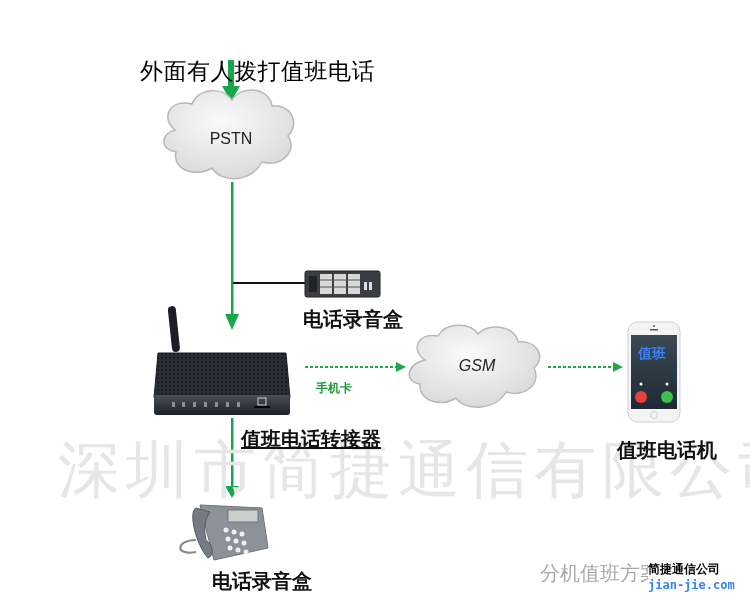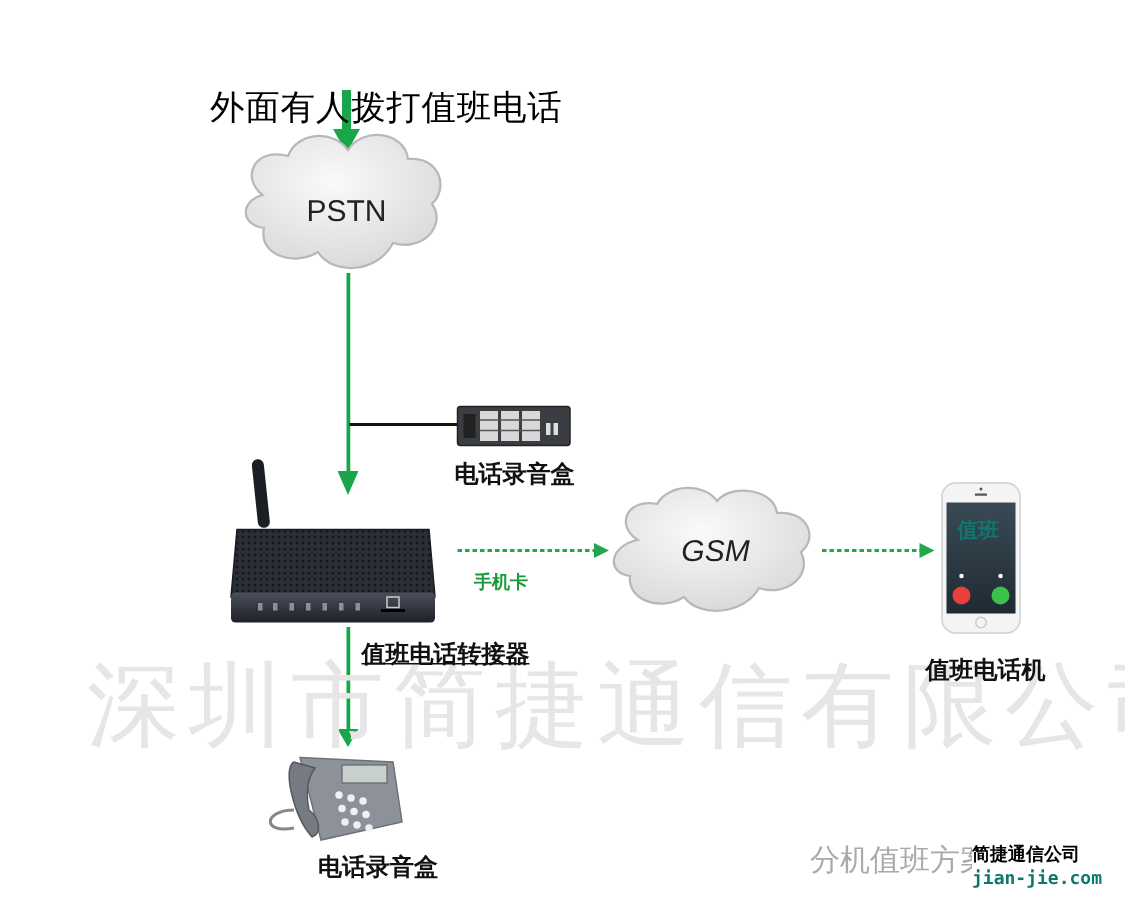--- a/index.html
+++ b/index.html
@@ -1,27 +1,27 @@
 <!DOCTYPE html>
 <html><head>
 <meta charset="utf-8">
 <style>
   html, body { margin:0; padding:0; background:#ffffff; }
   body { width:750px; height:600px; position:relative; overflow:hidden; font-family:"DejaVu Sans", sans-serif; }
   .abs { position:absolute; }
   #diagram-svg { position:absolute; left:0; top:0; width:750px; height:600px; }
   .top-caption { left:140px; top:36px; font-size:23px; color:#000000; letter-spacing:0.5px;margin-top:20px; }
-  .cloud-label { font-family:"Liberation Sans", sans-serif; font-size:20px; color:#222; text-align:center; }
-  .bold-label { font-weight:bold; font-size:16px; color:#111; }
+  .cloud-label { font-family:"Liberation Sans", sans-serif; font-size:16px; color:#222; text-align:center; }
+  .bold-label { font-weight:bold; font-size:20px; color:#111; }
   .green-label { font-weight:bold; font-size:12px; color:#1a9a3a; }
   .watermark { left:58px; top:428px; font-size:62px; color:#e6e6e6; letter-spacing:6px; white-space:nowrap; }
   .footer-title { left:540px; top:560px; font-size:20px; color:#aaa; white-space:nowrap; }
   .logo-box { left:648px; top:561px; width:100px; height:34px; background:#fff; }
   .logo-cn { font-weight:bold; font-size:12px; color:#000; white-space:nowrap; }
-  .logo-url { font-weight:bold; font-size:12px; color:#0f766e; font-family:"DejaVu Sans Mono", monospace; }
+  .logo-url { font-weight:bold; font-size:12px; color:#3b82f6; font-family:"DejaVu Sans Mono", monospace; }
 </style>
 </head>
 <body>
 
 <svg id="diagram-svg" viewBox="0 0 750 600">
   <defs>
     <radialGradient id="cloudGrad" cx="45%" cy="35%" r="70%">
       <stop offset="0%" stop-color="#fafafa"></stop>
       <stop offset="100%" stop-color="#d8d8d8"></stop>
     </radialGradient>
@@ -140,20 +140,20 @@
 
 <div class="abs cloud-label" style="left:196px; top:130px; width:70px;">PSTN</div>
 <div class="abs cloud-label" style="left:442px; top:357px; width:70px;font-style:italic;">GSM</div>
 
 <div class="abs bold-label" style="left:303px; top:306px;">电话录音盒</div>
 <div class="abs green-label" style="left:316px; top:380px;text-align:right;">手机卡</div>
 <div class="abs bold-label" style="left:241px; top:426px;text-decoration:underline;">值班电话转接器</div>
 <div class="abs bold-label" style="left:617px; top:437px;">值班电话机</div>
 <div class="abs bold-label" style="left:212px; top:568px;">电话录音盒</div>
 
-<div class="abs" style="left:638px; top:345px; font-weight:bold; font-size:14px; color:#0f766e;">值班</div>
+<div class="abs" style="left:638px; top:345px; font-weight:bold; font-size:14px; color:#3b82f6;">值班</div>
 
 <div class="abs footer-title">分机值班方案</div>
 
 <div class="abs logo-box">
   <div class="logo-cn">简捷通信公司</div>
   <div class="logo-url">jian-jie.com</div>
 </div>
 
 </body></html>

